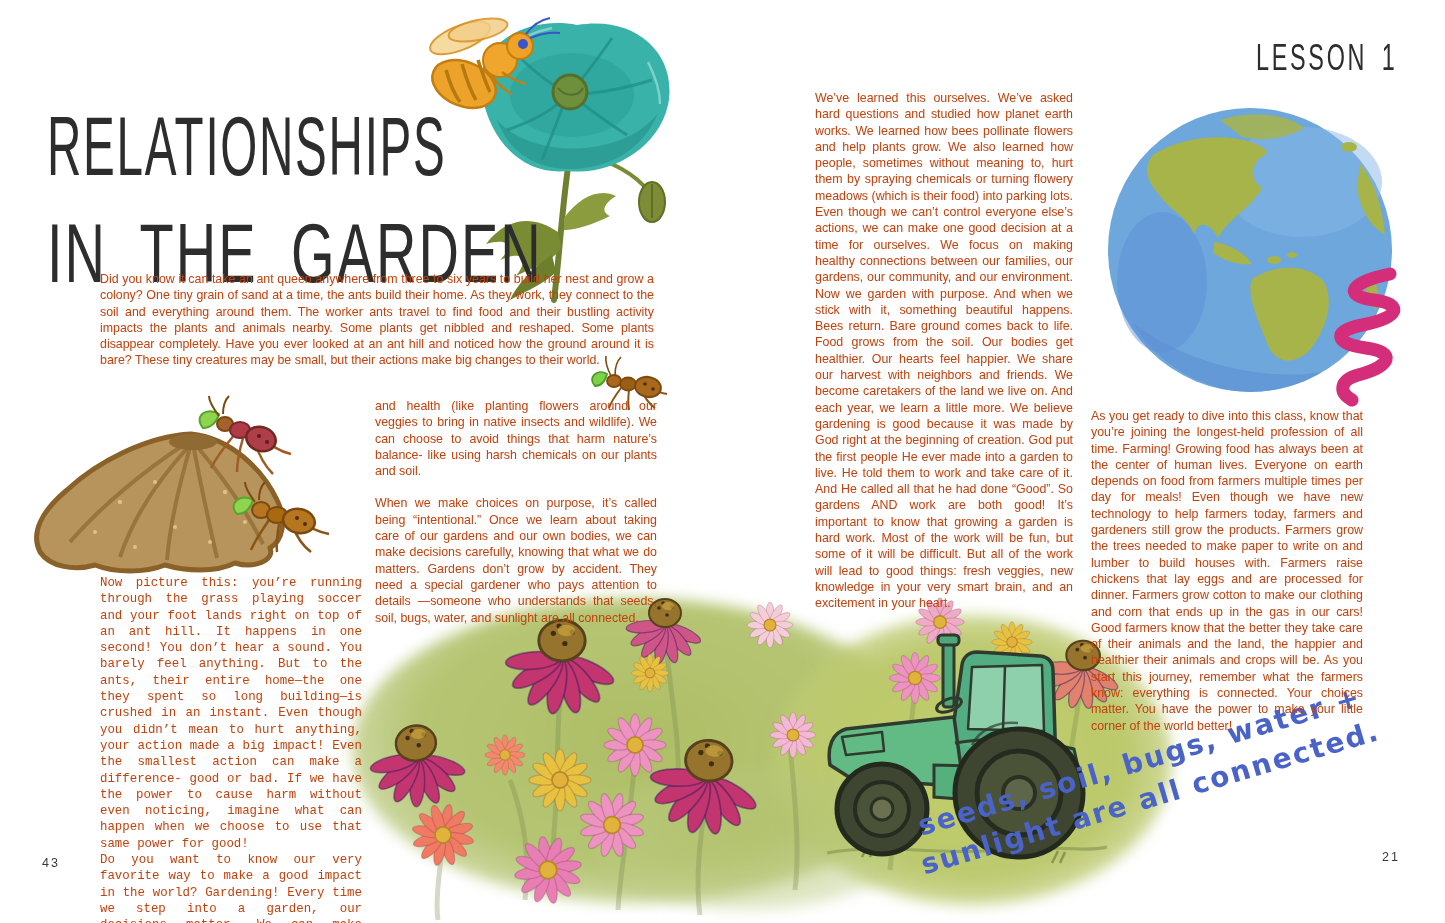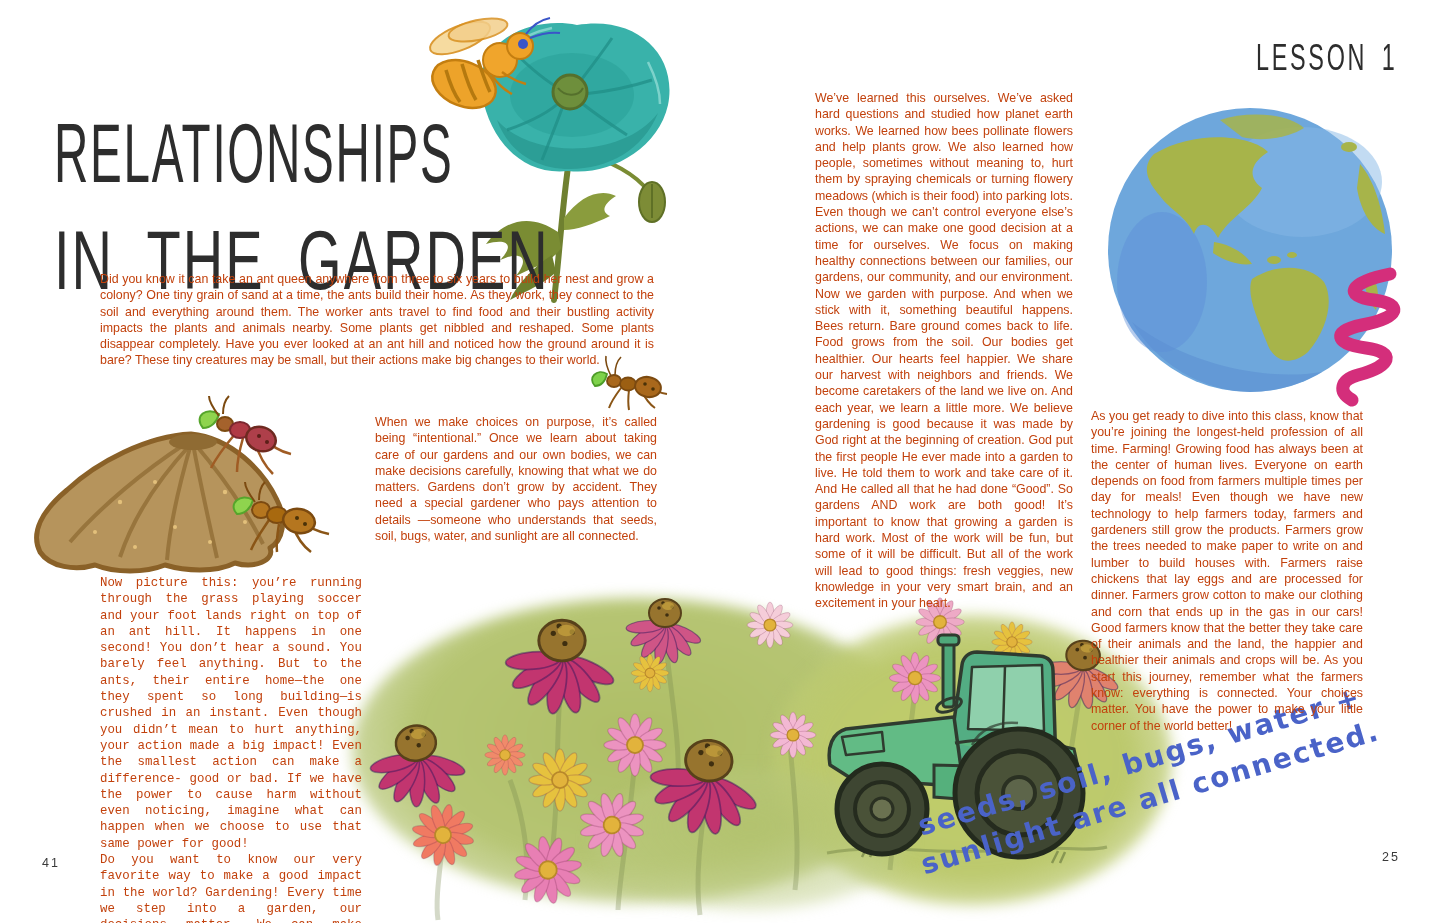--- a/index.html
+++ b/index.html
@@ -30,35 +30,36 @@
 </head>
 <body>
 
 <div class="spread">
 
   <div class="blob blob1"></div>
   <div class="blob blob2"></div>
   <div class="blob blob3"></div>
 
   <div>
-    <h1 class="abs" style="left:38px;top:88px;margin:16px;z-index:6;">
+    <h1 class="abs" style="left:38px;top:88px;margin:9px;z-index:6;">
       <span class="hand-caps title-line1" style="display:block;">RELATIONSHIPS</span>
       <span class="hand-caps title-line2" style="display:block;margin-top:42px;">IN THE GARDEN</span>
     </h1>
 
     <div class="abs body-text" style="left:100px;top:271px;width:554px;">Did you know it can take an ant queen anywhere from three to six years to build her nest and grow a colony? One tiny grain of sand at a time, the ants build their home. As they work, they connect to the soil and everything around them. The worker ants travel to find food and their bustling activity impacts the plants and animals nearby. Some plants get nibbled and reshaped. Some plants disappear completely. Have you ever looked at an ant hill and noticed how the ground around it is bare? These tiny creatures may be small, but their actions make big changes to their world.</div>
 
     <div class="abs body-text preline" style="left:100px;top:575px;width:262px;">Now picture this: you’re running through the grass playing soccer and your foot lands right on top of an ant hill. It happens in one second! You don’t hear a sound. You barely feel anything. But to the ants, their entire home—the one they spent so long building—is crushed in an instant. Even though you didn’t mean to hurt anything, your action made a big impact! Even the smallest action can make a difference- good or bad. If we have the power to cause harm without even noticing, imagine what can happen when we choose to use that same power for good!
 Do you want to know our very favorite way to make a good impact in the world? Gardening! Every time we step into a garden, our decisions matter. We can make decisions that bring life</div>
 
     <div class="abs" style="left:375px;top:398px;width:282px;z-index:6;">
+      <div class="body-text">and health (like planting flowers around our veggies to bring in native insects and wildlife). We can choose to avoid things that harm nature’s balance- like using harsh chemicals on our plants and soil.</div>
       <div class="body-text" style="margin-top:16px;">When we make choices on purpose, it’s called being “intentional.” Once we learn about taking care of our gardens and our own bodies, we can make decisions carefully, knowing that what we do matters. Gardens don’t grow by accident. They need a special gardener who pays attention to details —someone who understands that seeds, soil, bugs, water, and sunlight are all connected.</div>
     </div>
 
-    <div class="abs page-num" style="left:42px;top:856px;">41</div>
+    <div class="abs page-num" style="left:42px;top:856px;">43</div>
 
     <svg class="illus" style="left:412px;top:0px;" width="315" height="305" viewBox="0 0 315 305">
       <g>
         <path d="M160,140 C150,200 148,252 142,300" stroke="#6f8030" stroke-width="6" fill="none" stroke-linecap="round"></path>
         <path d="M165,150 C200,162 224,174 237,192" stroke="#7a8c33" stroke-width="4" fill="none"></path>
         <ellipse cx="240" cy="202" rx="13" ry="20" fill="#7d8c36" stroke="#5f7026" stroke-width="2"></ellipse>
         <path d="M240,184 L240,218" stroke="#5f7026" stroke-width="2"></path>
         <path d="M146,232 C120,214 94,218 74,244 C94,238 104,244 88,260 C110,250 118,258 104,276 C124,266 140,262 149,248 Z" fill="#7a8c33"></path>
         <path d="M140,255 C120,268 104,286 98,300 C116,290 132,284 144,272 Z" fill="#6d7e2c"></path>
         <path d="M152,218 C168,196 188,188 204,196 C191,204 189,212 198,216 C182,224 164,230 152,230 Z" fill="#8a9c3d"></path>
@@ -181,21 +182,21 @@
     </svg>
   </div>
 
   <div>
     <div class="abs hand-caps lesson-label" style="left:1256px;top:36px;z-index:6;">LESSON 1</div>
 
     <div class="abs body-text" style="left:815px;top:90px;width:258px;">We’ve learned this ourselves. We’ve asked hard questions and studied how planet earth works. We learned how bees pollinate flowers and help plants grow. We also learned how people, sometimes without meaning to, hurt them by spraying chemicals or turning flowery meadows (which is their food) into parking lots. Even though we can’t control everyone else’s actions, we can make one good decision at a time for ourselves. We focus on making healthy connections between our families, our gardens, our community, and our environment. Now we garden with purpose. And when we stick with it, something beautiful happens. Bees return. Bare ground comes back to life. Food grows from the soil. Our bodies get healthier. Our hearts feel happier. We share our harvest with neighbors and friends. We become caretakers of the land we live on. And each year, we learn a little more. We believe gardening is good because it was made by God right at the beginning of creation. God put the first people He ever made into a garden to live. He told them to work and take care of it. And He called all that he had done “Good”.  So gardens AND work are both good! It’s important to know that growing a garden is hard work. Most of the work will be fun, but some of it will be difficult. But all of the work will lead to good things: fresh veggies, new knowledge in your very smart brain, and an excitement in your heart.</div>
 
     <div class="abs body-text" style="left:1091px;top:408px;width:272px;">As you get ready to dive into this class, know that you’re joining the longest-held profession of all time. Farming! Growing food has always been at the center of human lives. Everyone on earth depends on food from farmers multiple times per day for meals! Even though we have new technology to help farmers today, farmers and gardeners still grow the products. Farmers grow the trees needed to make paper to write on and lumber to build houses with. Farmers raise chickens that lay eggs and are processed for dinner. Farmers grow cotton to make our clothing and corn that ends up in the gas in our cars! Good farmers know that the better they take care of their animals and the land, the happier and healthier their animals and crops will be. As you start this journey, remember what the farmers know: everything is connected. Your choices matter. You have the power to make your little corner of the world better!</div>
 
-    <div class="abs page-num" style="left:1382px;top:850px;">25</div>
+    <div class="abs page-num" style="left:1382px;top:850px;">21</div>
 
     <svg class="illus" style="left:1102px;top:92px;" width="310" height="320" viewBox="0 0 310 320">
       <circle cx="148" cy="158" r="142" fill="#6ea7dc"></circle>
       <path d="M30,230 A142,142 0 0,0 148,300 A142,142 0 0,0 220,280 C160,290 80,270 30,230 Z" fill="#5b8fd2" opacity="0.6"></path>
       <ellipse cx="200" cy="90" rx="80" ry="55" fill="#85b7e6" opacity="0.5"></ellipse>
       <ellipse cx="60" cy="190" rx="45" ry="70" fill="#5e8fd6" opacity="0.45"></ellipse>
       <g fill="#a7b44a">
         <path d="M118,28 C148,18 186,22 202,36 C186,46 160,50 140,45 Z" opacity="0.85"></path>
         <path d="M52,62 C95,36 152,44 166,60 C150,70 144,84 160,96 C150,116 126,126 116,146 C108,130 96,128 92,142 C84,124 68,118 58,104 C44,88 40,74 52,62 Z"></path>
         <path d="M112,150 C126,152 142,160 150,172 C136,174 121,168 111,161 Z"></path>

